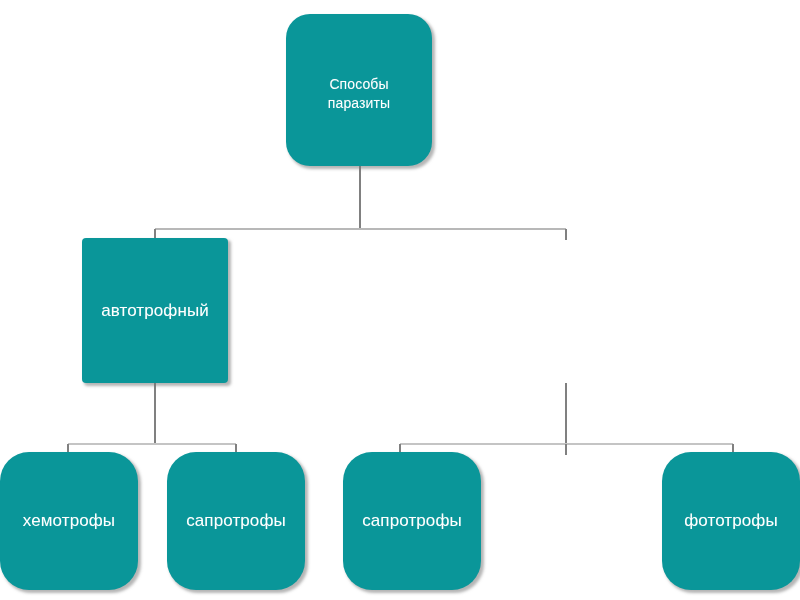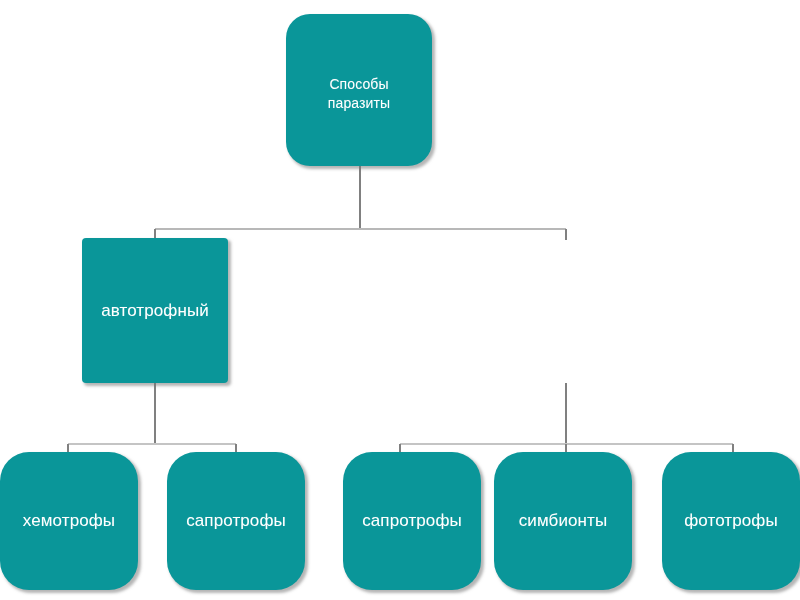--- a/index.html
+++ b/index.html
@@ -136,21 +136,18 @@
   </div>
 
   <div class="node node-l3 node-l3-2">
     <span class="label">сапротрофы</span>
   </div>
 
   <div class="node node-l3 node-l3-3">
     <span class="label">сапротрофы</span>
   </div>
 
-  <div class="node node-l3 node-l3-4">
-    <span class="label">симбионты</span>
-  </div>
 
   <div class="node node-l3 node-l3-5">
     <span class="label">фототрофы</span>
   </div>
 
 </div>
 
 </body></html>

